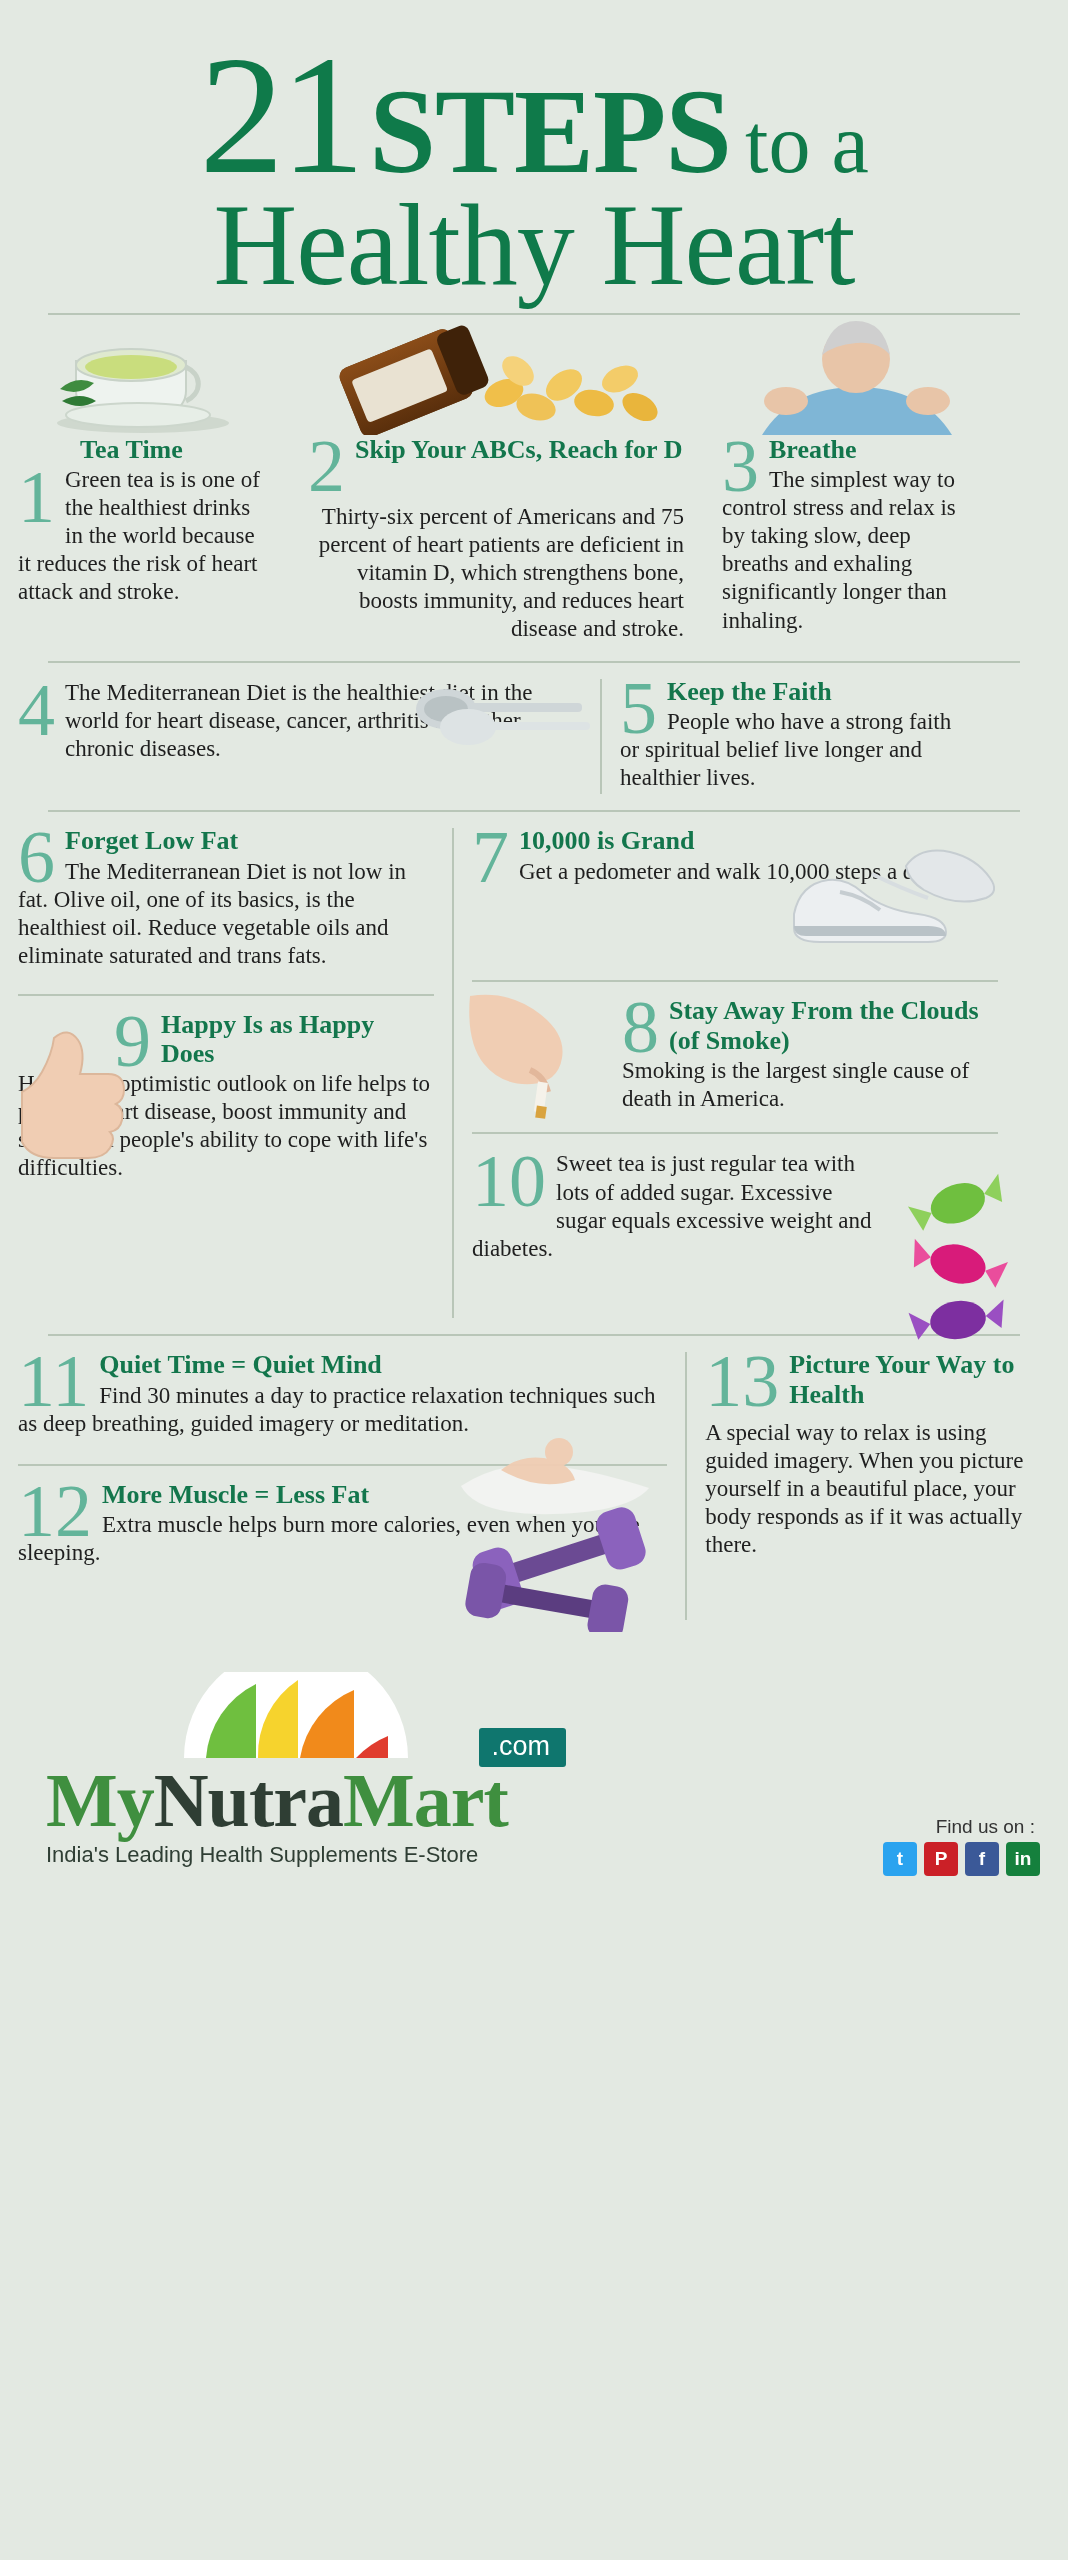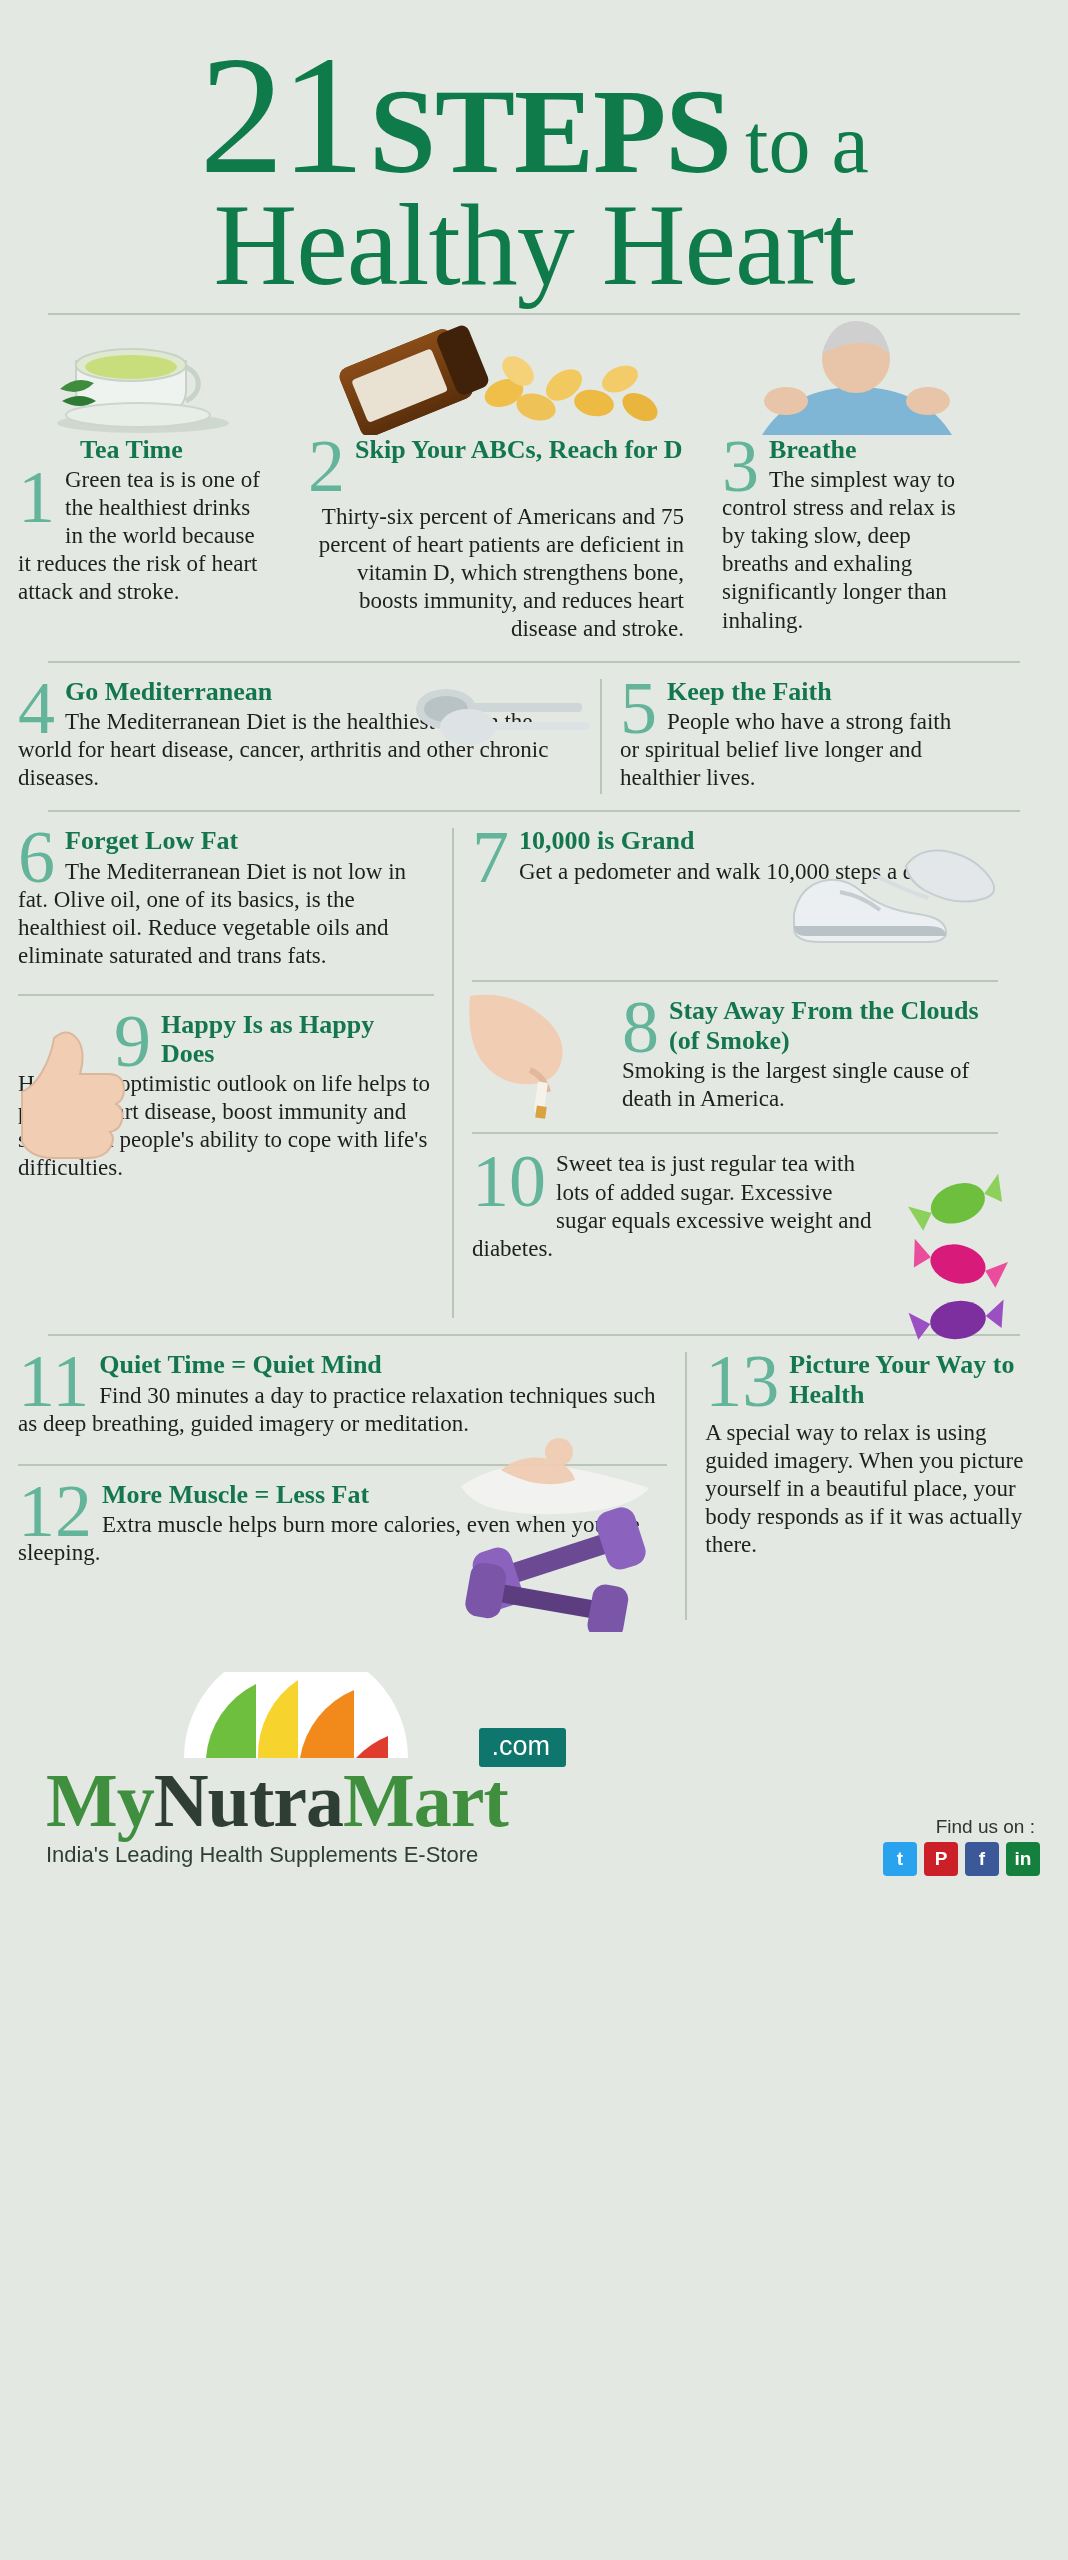--- a/index.html
+++ b/index.html
@@ -269,21 +269,20 @@
     <div class="cell" style="width:600px;position:relative;">
       <svg width="200" height="70" viewBox="0 0 200 70" style="position:absolute;right:6px;top:12px;">
         <ellipse cx="52" cy="34" rx="30" ry="20" fill="#cfd6d8"></ellipse>
         <rect x="76" y="28" width="112" height="9" rx="4" fill="#cfd6d8"></rect>
         <ellipse cx="52" cy="34" rx="22" ry="13" fill="#b9c2c4"></ellipse>
         <ellipse cx="74" cy="52" rx="28" ry="18" fill="#dde3e4"></ellipse>
         <rect x="96" y="47" width="100" height="8" rx="4" fill="#dde3e4"></rect>
       </svg>
       <div class="clearfix">
         <span class="num">4</span>
-        <h3 class="hdr">Go Mediterranean</h3>
         <p class="body">The Mediterranean Diet is the healthiest diet in the world for heart disease, cancer, arthritis and other chronic diseases.</p>
       </div>
     </div>
     <div class="vline"></div>
     <div class="cell" style="width:382px;">
       <div class="clearfix">
         <span class="num">5</span>
         <h3 class="hdr">Keep the Faith</h3>
         <p class="body">People who have a strong faith or spiritual belief live longer and healthier lives.</p>
       </div>

